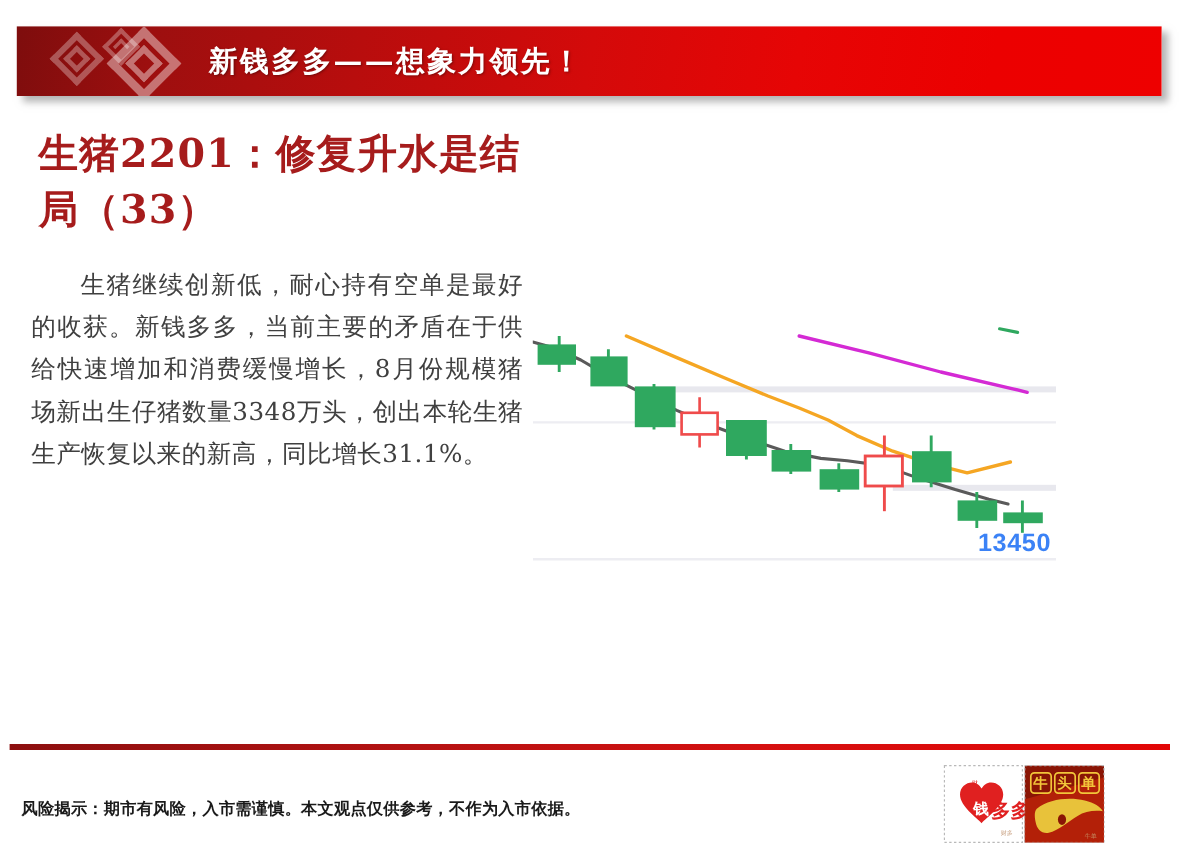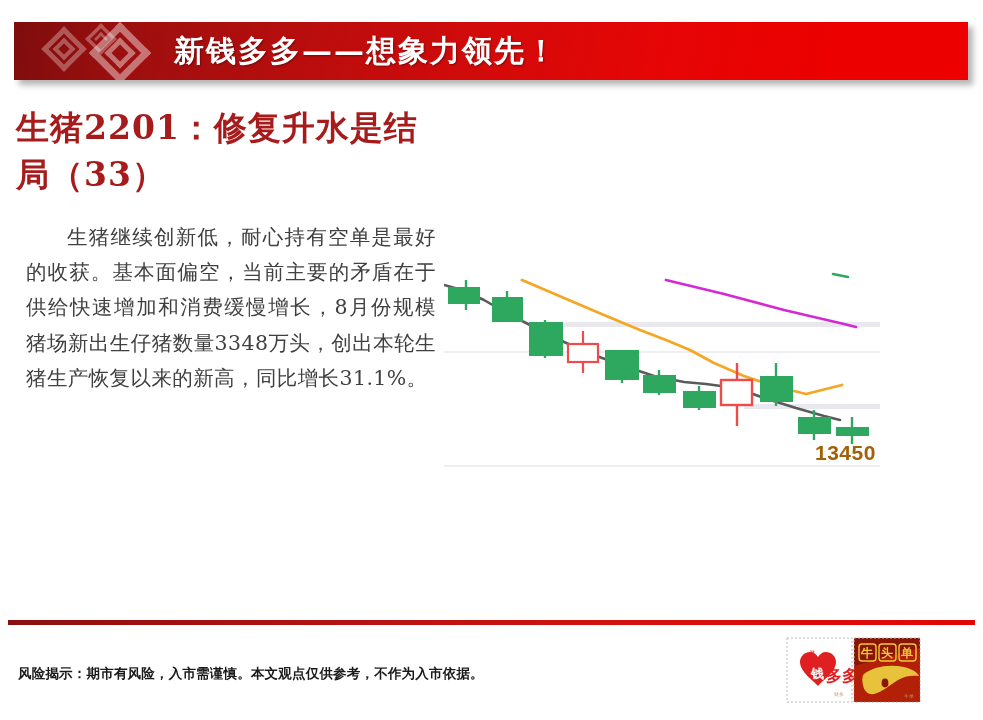--- a/index.html
+++ b/index.html
@@ -33,32 +33,32 @@
     width: 130px;
     height: 58px;
   }
   #header-emblem svg { display:block; }
   #header-title {
     position: absolute;
     left: 160px;
     top: 6px;
     color: #ffffff;
     font-family: "DejaVu Serif", serif;
-    font-size: 30px;
+    font-size: 24px;
     font-weight: bold;
     letter-spacing: 2px;
     line-height: 46px;
     white-space: nowrap;
     text-shadow: 1px 1px 2px rgba(0,0,0,0.35);
   }
 
   
   #slide-title {
     position: absolute;
-    left: 16px;
+    left: 32px;
     top: 104px;
     width: 420px;
     color: #a61c1c;
     font-family: "DejaVu Serif", serif;
     font-size: 33px;
     font-weight: bold;
     line-height: 47px;
     letter-spacing: 1px;
   }
 
@@ -84,21 +84,21 @@
     top: 258px;
     width: 436px;
     height: 222px;
     background: #ffffff;
   }
   #chart-svg { display: block; }
   #chart-last-price {
     position: absolute;
     left: 815px;
     top: 441px;
-    color: #a16207;
+    color: #3b82f6;
     font-family: "Liberation Sans", sans-serif;
     font-size: 21px;
     font-weight: bold;
     letter-spacing: 0.5px;
   }
 
   
   #footer-rule {
     position: absolute;
     left: 8px;
@@ -166,21 +166,21 @@
           <rect x="-11" y="6" width="22" height="5"></rect>
         </g>
       </g>
     </svg>
   </div>
   <div id="header-title">新钱多多——想象力领先！</div>
 </div>
 
 <div id="slide-title">生猪2201：修复升水是结局（33）</div>
 
-<div id="body-paragraph">生猪继续创新低，耐心持有空单是最好的收获。基本面偏空，当前主要的矛盾在于供给快速增加和消费缓慢增长，8月份规模猪场新出生仔猪数量3348万头，创出本轮生猪生产恢复以来的新高，同比增长31.1%。</div>
+<div id="body-paragraph">生猪继续创新低，耐心持有空单是最好的收获。新钱多多，当前主要的矛盾在于供给快速增加和消费缓慢增长，8月份规模猪场新出生仔猪数量3348万头，创出本轮生猪生产恢复以来的新高，同比增长31.1%。</div>
 
 <div id="chart-panel">
   <svg id="chart-svg" width="436" height="222" viewBox="0 0 436 222" xmlns="http://www.w3.org/2000/svg">
 
     <g>
       <rect x="100" y="64" width="336" height="5" fill="#e8e8ee"></rect>
       <line x1="0" y1="94" x2="436" y2="94" stroke="#ededf2" stroke-width="2"></line>
       <rect x="300" y="146" width="136" height="5" fill="#e8e8ee"></rect>
       <line x1="0" y1="208" x2="436" y2="208" stroke="#ededf2" stroke-width="2"></line>
     </g>

